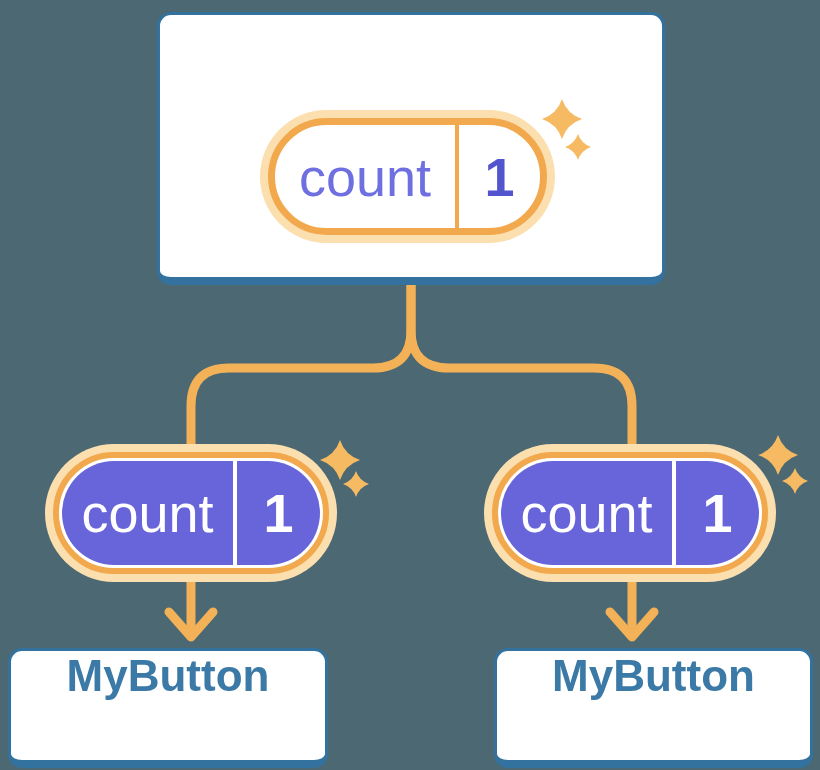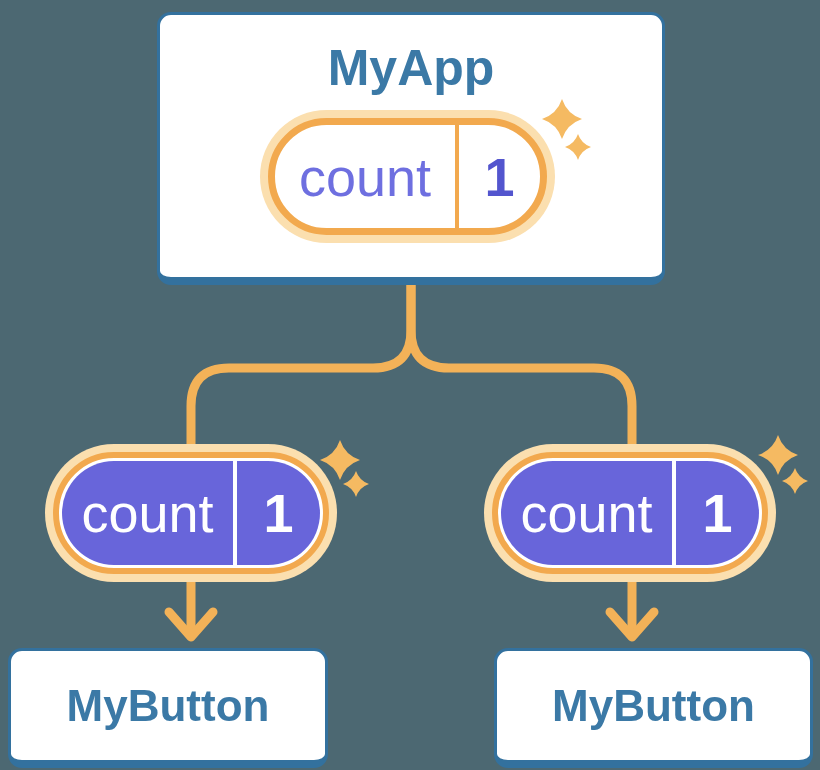--- a/index.html
+++ b/index.html
@@ -43,21 +43,21 @@
   .root-card-title {
     position: absolute;
     left: 0; right: 0;
     top: 26px;
     text-align: center;
     font-size: 50px;
     line-height: 1.1;
   }
   .button-card {
     display: flex;
-    align-items: center;
+    align-items: flex-start;
     justify-content: center;
     font-size: 44px;
   }
 
   .pill-glow {
     position: absolute;
     background: var(--pill-glow, #FBDFAF);
     border-radius: 999px;
     box-sizing: border-box;
     padding: 8px;
@@ -107,21 +107,20 @@
   <svg class="layer connector-layer" width="820" height="770" viewBox="0 0 820 770">
     <path class="line" d="M 411 285 L 411 330 Q 411 368 373 368 L 229 368 Q 191 368 191 406 L 191 452"></path>
     <path class="line" d="M 411 285 L 411 330 Q 411 368 449 368 L 594 368 Q 632 368 632 406 L 632 452"></path>
     <path class="line" d="M 191 560 L 191 634"></path>
     <path class="line" d="M 169 612 L 191 637 L 213 612"></path>
     <path class="line" d="M 632 560 L 632 634"></path>
     <path class="line" d="M 610 612 L 632 637 L 654 612"></path>
   </svg>
 
   <div class="node" style="left:157px; top:12px; width:508px; height:273px;">
-    <div class="node-title root-card-title">MyApp</div>
 
     <div class="pill-glow state-pill" style="left:100px; top:95px; width:295px; height:133px;">
       <div class="pill-ring">
         <div class="pill-cell cell-name">count</div>
         <div class="pill-sep"></div>
         <div class="pill-cell cell-value">1</div>
       </div>
     </div>
   </div>
 

